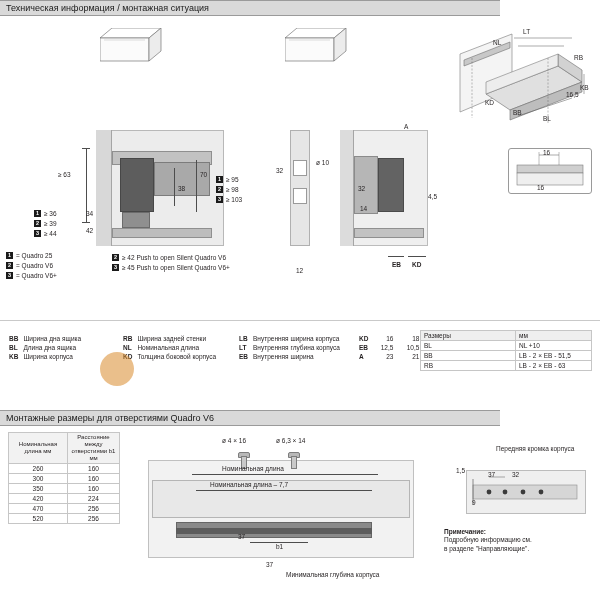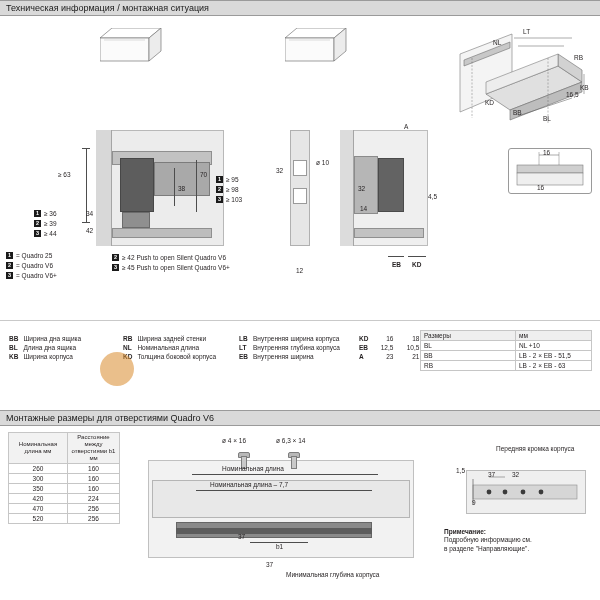--- a/index.html
+++ b/index.html
@@ -9,21 +9,21 @@
     font-family:"Liberation Sans", sans-serif;
     font-size:7px;
     color:#231f20;
     position:relative;
     overflow:hidden;
   }
   .sheet{position:relative;width:600px;height:600px;}
 
   
   .title-bar{
-    position:absolute;left:0;width:600px;height:16px;
+    position:absolute;left:0;width:500px;height:16px;
     background:#d9d9d9;
     border-top:1px solid #9a9a9a;
     border-bottom:1px solid #9a9a9a;
     font-size:9px;color:#1a1a1a;
     display:flex;align-items:center;
     padding-left:6px;box-sizing:border-box;
   }
   #title1{top:0;}
   #title2{top:410px;}
   .lbl{position:absolute;font-size:6.5px;color:#231f20;white-space:nowrap;line-height:1;}

